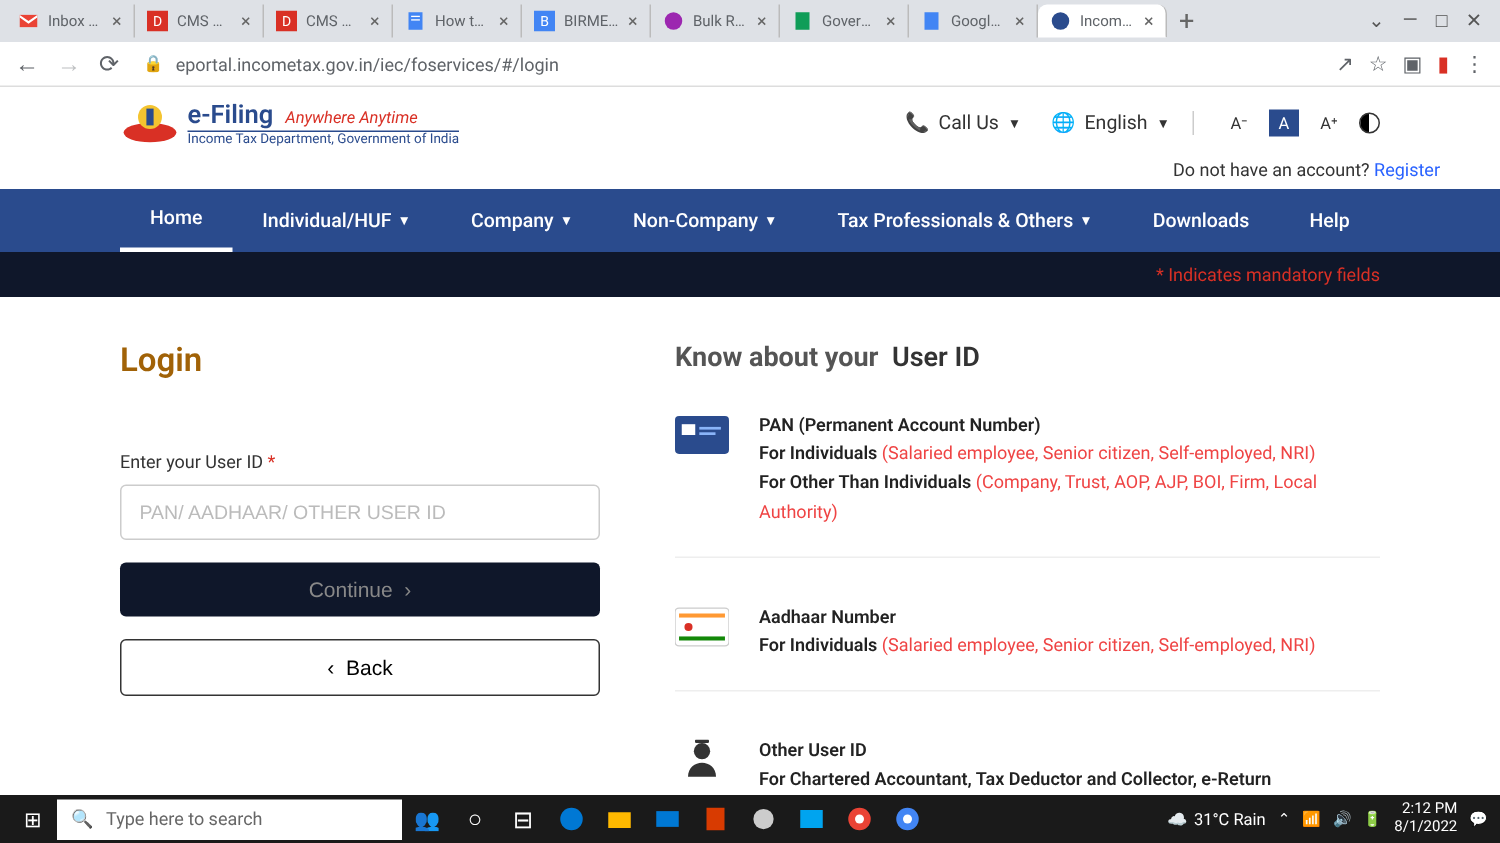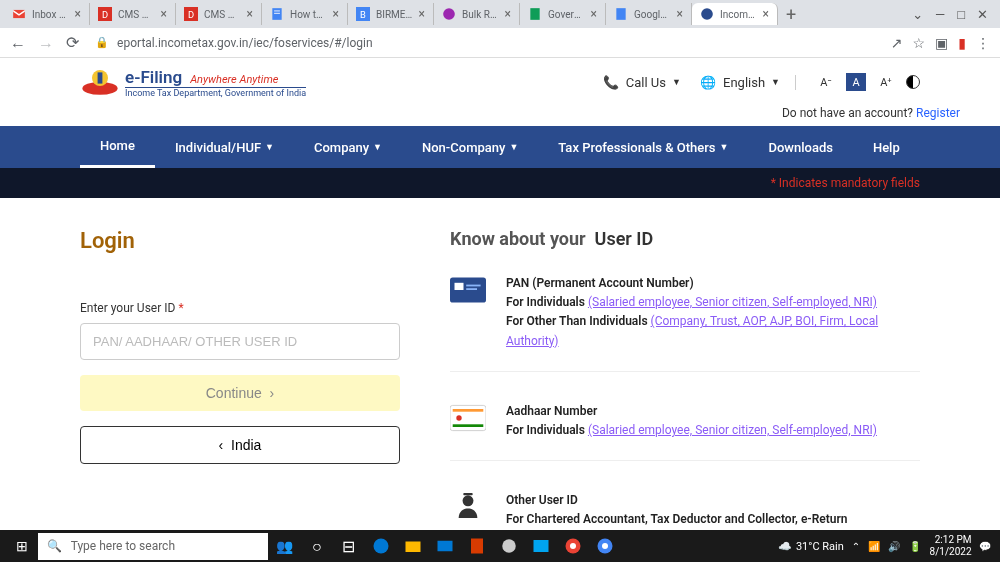--- a/index.html
+++ b/index.html
@@ -47,33 +47,33 @@
     
     .mandatory { text-align: right; padding: 8px 80px; font-size: 12px; color: #d93025; background: #0f172a; }
     
     .content { display: flex; padding: 10px 80px; background: #fff; gap: 50px; }
     .left-panel { width: 320px; padding: 20px 0; }
     .login-title { font-size: 22px; font-weight: 600; color: #a16207; margin-bottom: 48px; }
     .field-label { font-size: 12px; color: #333; margin-bottom: 8px; }
     .req { color: #d93025; }
     .user-input { width: 100%; padding: 10px 12px; border: 1px solid #ccc; border-radius: 4px; font-size: 13px; color: #333; margin-bottom: 15px; }
     .user-input::placeholder { color: #bbb; }
-    .continue-btn { width: 100%; padding: 10px; background: #fef9c3; color: #888; border: none; border-radius: 4px; font-size: 14px; text-align: center; margin-bottom: 15px; cursor: not-allowed; }
+    .continue-btn { width: 100%; padding: 10px; background: #0f172a; color: #888; border: none; border-radius: 4px; font-size: 14px; text-align: center; margin-bottom: 15px; cursor: not-allowed; }
     .back-btn { width: 100%; padding: 10px; background: #fff; border: 1px solid #333; border-radius: 4px; font-size: 14px; cursor: pointer; }
     .other-ways { font-size: 14px; color: #333; margin-top: 70px; }
     
     .right-panel { flex: 1; padding: 20px 0; }
     .know-title { font-size: 18px; color: #555; margin-bottom: 25px; }
     .know-title .bold { font-weight: 600; color: #333; }
     .info-item { display: flex; gap: 20px; margin-bottom: 30px; padding-bottom: 20px; border-bottom: 1px solid #eee; margin-top: 24px; }
     .info-item:last-child { border-bottom: none; }
     .info-icon { width: 36px; height: 28px; flex-shrink: 0; margin-top: 2px; }
     .info-text { font-size: 12px; color: #333; line-height: 1.6; }
     .info-text .strong { font-weight: 600; color: #222; }
-    .info-text .gray { color: #8b5cf6; text-decoration: underline; }
+    .info-text .gray { color: #ef4444; }
     
     .taskbar { position: fixed; bottom: 0; left: 0; right: 0; height: 32px; background: #1a1a1a; display: flex; align-items: center; padding: 0 8px; gap: 2px; }
     .start { color: #fff; font-size: 14px; padding: 0 8px; }
     .search-box { background: #fff; display: flex; align-items: center; gap: 8px; padding: 4px 10px; width: 230px; height: 27px; font-size: 12px; color: #666; }
     .tb-icon { width: 30px; height: 28px; display: flex; align-items: center; justify-content: center; cursor: pointer; color: #fff; }
     .tb-right { margin-left: auto; display: flex; align-items: center; gap: 8px; color: #fff; font-size: 10px; }
     .clock { text-align: right; line-height: 1.2; }
     .weather { display: flex; align-items: center; gap: 4px; font-size: 11px; }
   </style>
 </head>
@@ -251,21 +251,21 @@
     <div class="left-panel">
       <h1 class="login-title">Login</h1>
       <div class="field-label">
         <span>Enter your User ID</span> <span class="req">*</span>
       </div>
       <input class="user-input" placeholder="PAN/ AADHAAR/ OTHER USER ID" style="">
       <button class="continue-btn">
         <span>Continue</span> &nbsp;›
       </button>
       <button class="back-btn">
-        ‹ &nbsp;<span>India</span>
+        ‹ &nbsp;<span>Back</span>
       </button>
       <div class="other-ways">Other ways to access your account</div>
     </div>
 
     <div class="right-panel">
       <h2 class="know-title">
         <span>Know about your</span> &nbsp;<span class="bold">User ID</span>
       </h2>
 
       <div class="info-item">

